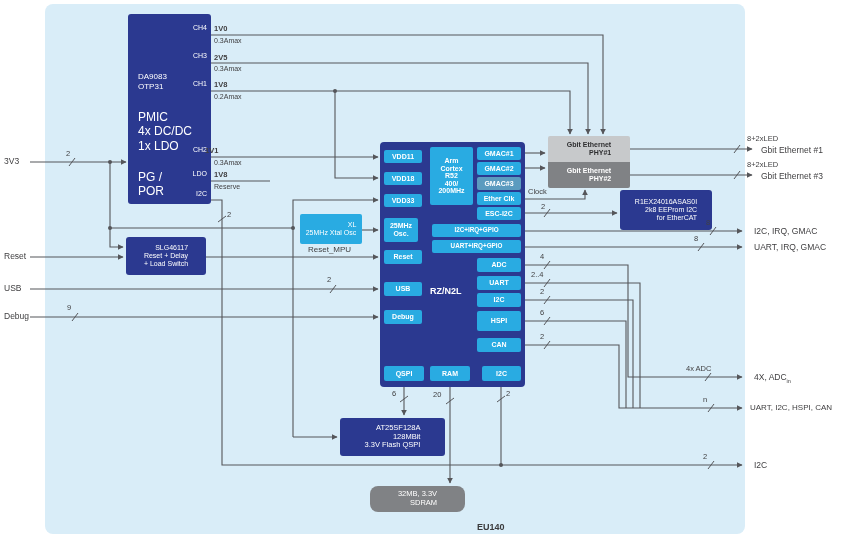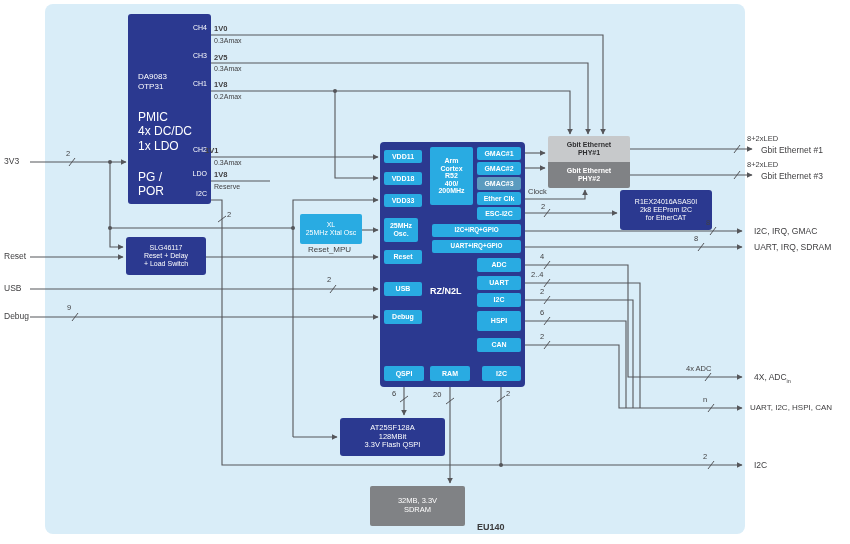--- a/index.html
+++ b/index.html
@@ -4,21 +4,21 @@
 <style>
   html,body{margin:0;padding:0;background:#fff;}
   .stage{position:relative;width:850px;height:544px;background:#ffffff;
          font-family:"Liberation Sans",sans-serif;overflow:hidden;}
   .bg{position:absolute;left:45px;top:4px;width:700px;height:530px;
       background:#d9edf8;border-radius:8px;z-index:1;}
   svg.wires{position:absolute;left:0;top:0;z-index:2;pointer-events:none;}
   .blk{position:absolute;z-index:3;box-sizing:border-box;}
   .navy{background:#2b3990;color:#fff;border-radius:3px;}
   .btxt{position:absolute;white-space:pre-line;line-height:1.2;}
-  .center{display:flex;align-items:center;justify-content:center;text-align:center;
+  .center{display:flex;align-items:center;justify-content:center;text-align:right;
           white-space:pre-line;line-height:1.15;}
   .cell{position:absolute;background:#29abe2;color:#fff;border-radius:2px;
         display:flex;align-items:center;justify-content:center;text-align:center;
         font-size:7px;font-weight:bold;line-height:1.08;white-space:pre-line;}
   .cell.sm{font-size:6.3px;}
   .cell.muted{background:#5b9bbf;}
   .pin{position:absolute;right:4px;color:#fff;font-size:7px;}
   .lbl{position:absolute;z-index:3;color:#414042;font-size:8.5px;white-space:nowrap;}
   .num{position:absolute;z-index:3;color:#414042;font-size:7.5px;white-space:nowrap;}
   .rail-v{position:absolute;z-index:3;color:#414042;font-size:7.5px;font-weight:bold;white-space:nowrap;}
@@ -197,33 +197,33 @@
 PHY#2</div>
   </div>
   <div class="num" style="left:528px;top:187px">Clock</div>
   <div class="blk navy center" style="left:620px;top:190px;width:92px;height:40px;font-size:7px">R1EX24016ASAS0I
 2k8 EEProm I2C
 for EtherCAT</div>
 
   <div class="blk navy center" style="left:340px;top:418px;width:105px;height:38px;font-size:7.5px">AT25SF128A
 128MBit
 3.3V Flash QSPI</div>
-  <div class="blk center" style="left:370px;top:486px;width:95px;height:40px;background:#808285;color:#fff;font-size:7.5px;border-radius:2px">32MB, 3.3V
+  <div class="blk center" style="left:370px;top:486px;width:95px;height:26px;background:#808285;color:#fff;font-size:7.5px;border-radius:8px">32MB, 3.3V
 SDRAM</div>
   <div class="board-lbl" style="left:477px;top:522px">EU140</div>
 
   <div class="num" style="left:747px;top:134px">8+2xLED</div>
   <div class="lbl" style="left:761px;top:145px">Gbit Ethernet #1</div>
   <div class="num" style="left:747px;top:160px">8+2xLED</div>
   <div class="lbl" style="left:761px;top:171px">Gbit Ethernet #3</div>
 
   <div class="num" style="left:706px;top:218px">8</div>
   <div class="lbl" style="left:754px;top:226px">I2C, IRQ, GMAC</div>
   <div class="num" style="left:694px;top:234px">8</div>
-  <div class="lbl" style="left:754px;top:242px">UART, IRQ, SDRAM</div>
+  <div class="lbl" style="left:754px;top:242px">UART, IRQ, GMAC</div>
 
   <div class="num" style="left:686px;top:364px">4x ADC</div>
   <div class="lbl" style="left:754px;top:372px"><span>4X, ADC</span><span class="sub">in</span></div>
 
   <div class="num" style="left:703px;top:395px">n</div>
   <div class="lbl" style="left:750px;top:403px;font-size:8px">UART, I2C, HSPI, CAN</div>
 
   <div class="num" style="left:703px;top:452px">2</div>
   <div class="lbl" style="left:754px;top:460px">I2C</div>
 </div>

